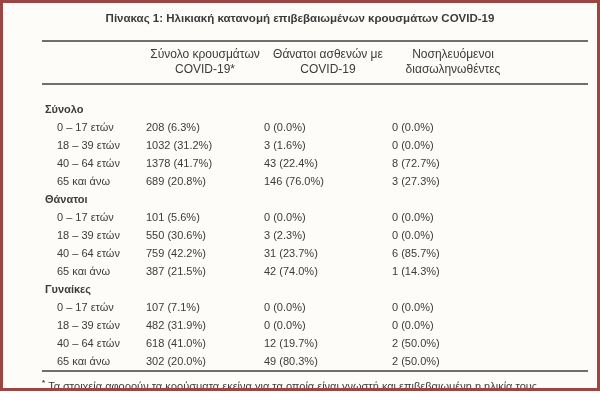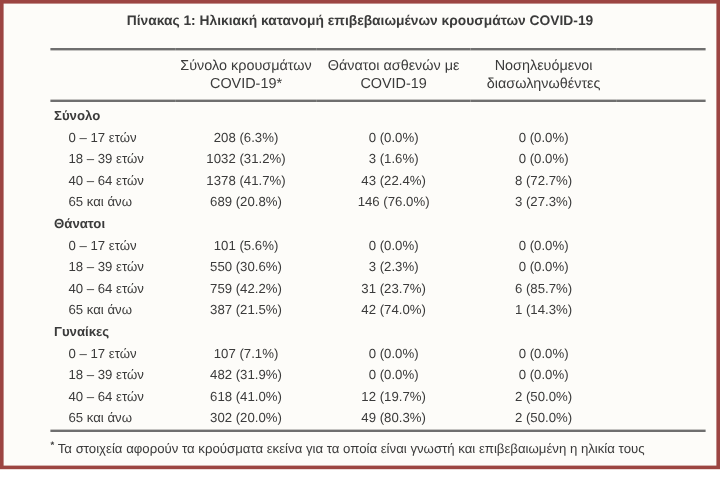--- a/index.html
+++ b/index.html
@@ -42,27 +42,27 @@
   }
   thead th .hline { display: block; }
   tbody td {
     font-size: 11px;
     height: 18px;
     line-height: 18px;
     padding: 0;
     white-space: nowrap;
     overflow: hidden;
   }
-  tbody tr.first-after-head td { padding-top: 3px; }
+  tbody tr.first-after-head td { padding-top: 15px; }
   tr.section-row td {
     font-weight: bold;
     padding-left: 3px;
   }
   td.age { padding-left: 15px; margin-top: 14px; }
-  td.val { text-align: center; }
+  td.val { text-align: left; }
   .footnote {
     width: 546px;
     margin-left: 39px;
     border-top: 2px solid var(--rule, #6f6f6f);
     padding-top: 4px;
     font-size: 11px;
     line-height: 14px;
   }
   .footnote sup {
     font-weight: bold;

